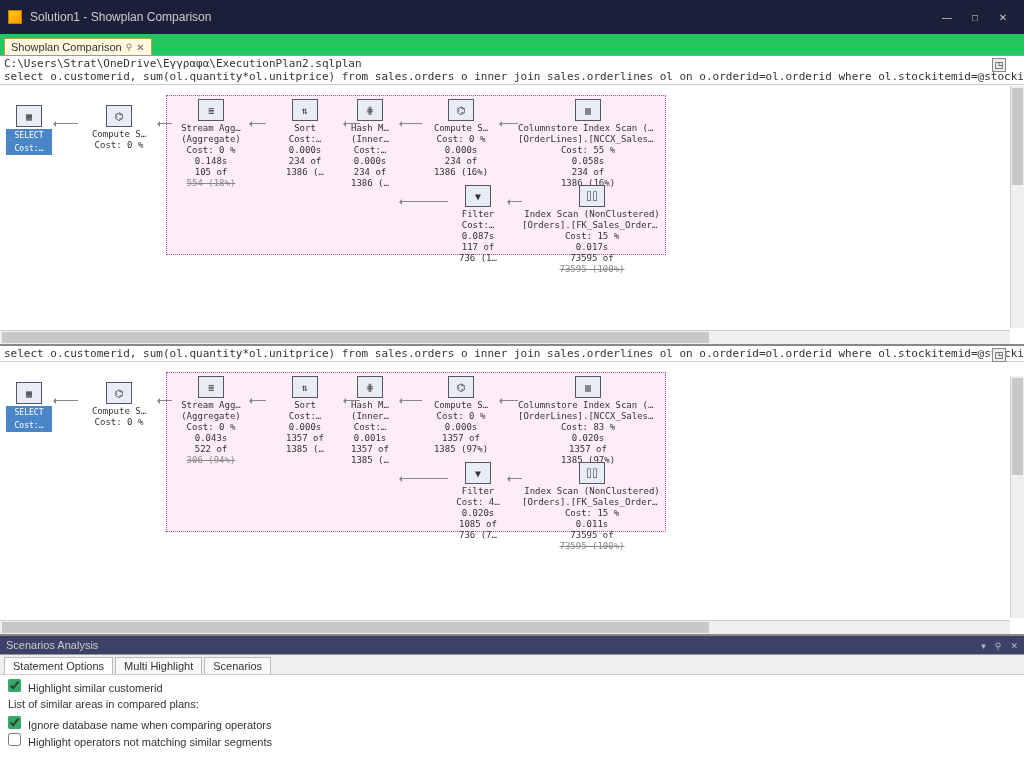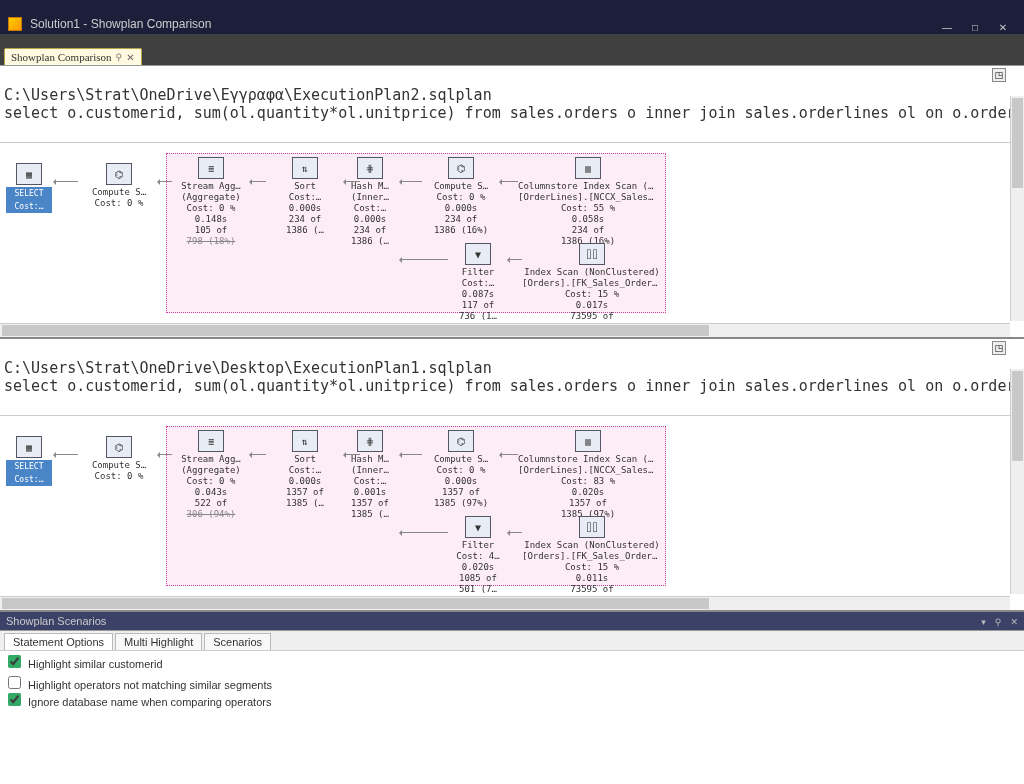--- a/index.html
+++ b/index.html
@@ -12,47 +12,46 @@
   height: 784px;
   overflow: hidden;
   display: flex;
   flex-direction: column;
 }
 .titlebar {
   height: 24px;
   background: #1b1f3a;
   color: #ccc;
   display: flex;
-  align-items: flex-start;
+  align-items: center;
   padding: 17px 8px;
   font-size: 12px;
 }
 .titlebar .app-icon {
   width: 14px; height: 14px;
   background: linear-gradient(135deg,#ffcc00,#ff9900);
   margin-right: 8px;
   border: 1px solid #cc7700;
 }
 .titlebar .spacer { flex: 1; }
 .titlebar .win-btn {
   width: 26px; height: 20px;
   display: inline-flex;
   align-items: center; justify-content: center;
   color: #ccc;
   font-size: 10px;
   margin-left: 2px;
 }
 .doc-tabs {
-  height: 32px;
-  background: #404040;
+  height: 22px;
+  background: #22c55e;
   border-bottom: 1px solid #999;
   display: flex;
   align-items: flex-end;
   padding-left: 4px;
-  font-family: Liberation Serif, serif;
 }
 .doc-tab {
   background: #fff9e0;
   border: 1px solid #b5a642;
   border-bottom: none;
   padding: 2px 6px;
   font-size: 11px;
   color: #333;
   display: flex;
   align-items: center;
@@ -69,23 +68,23 @@
 }
 .plan-pane {
   flex: 1;
   border-bottom: 2px solid #888;
   background: #fff;
   position: relative;
   overflow: hidden;
 }
 .plan-header {
   font-family: Consolas, monospace;
-  font-size: 15px;
+  font-size: 11px;
   color: #333;
-  padding: 20px 4px;
+  padding: 1px 4px;
   white-space: nowrap;
   overflow: hidden;
   text-overflow: ellipsis;
   border-bottom: 1px solid #ccc;
 }
 .plan-header .ln { display: block; }
 .plan-canvas {
   position: relative;
   height: calc(100% - 30px);
 }
@@ -153,21 +152,21 @@
   background: #3c4168;
   color: #ccc;
   font-size: 11px;
   display: flex;
   align-items: center;
   padding: 0 6px;
   justify-content: space-between;
 }
 .panel-strip .pbtns span { font-size: 9px; margin-left: 6px; color:#bbb; }
 .analysis {
-  height: 154px;
+  height: 130px;
   background: #f4f4f4;
   display: flex;
   flex-direction: column;
   border-top: 1px solid #999;
 }
 .atabs {
   height: 20px;
   background: #efefef;
   display: flex;
   align-items: flex-end;
@@ -261,21 +260,21 @@
       </div>
       <div class="arrow" style="left:158px; top:38px; width:14px;"></div>
 
       <div class="node" style="left:172px; top:14px;">
         <div class="icon-box">≣</div>
         <div class="nline">Stream Agg…</div>
         <div class="nline">(Aggregate)</div>
         <div class="nline">Cost: 0 %</div>
         <div class="nline">0.148s</div>
         <div class="nline">105 of</div>
-        <div class="nline faded">798 (18%)</div>
+        <div class="nline faded">554 (18%)</div>
       </div>
       <div class="arrow" style="left:250px; top:38px; width:16px;"></div>
 
       <div class="node" style="left:266px; top:14px;">
         <div class="icon-box">⇅</div>
         <div class="nline">Sort</div>
         <div class="nline">Cost:…</div>
         <div class="nline">0.000s</div>
         <div class="nline">234 of</div>
         <div class="nline">1386 (…</div>
@@ -337,21 +336,20 @@
     <div class="scrollbar-v">
         <div class="thumb"></div>
       </div>
     <div class="scrollbar-h">
         <div class="thumb"></div>
       </div>
   </div>
 
   <div class="plan-pane">
     <div class="plan-header">
-      <span class="ln">C:\Users\Strat\OneDrive\Desktop\ExecutionPlan1.sqlplan</span>
       <span class="ln">select o.customerid, sum(ol.quantity*ol.unitprice) from sales.orders o inner join sales.orderlines ol on o.orderid=ol.orderid where ol.stockitemid=@stockitemid…</span>
     </div>
     <div class="plan-tiny-btn">◳</div>
     <div class="plan-canvas">
       <div class="highlight-group" style="left:166px; top:10px; width:500px; height:160px;"></div>
 
       <div class="node node-select" style="left:6px; top:20px; width:46px;">
         <div class="icon-box">▦</div>
         <span class="sel-label">SELECT</span>
         <span class="sel-label">Cost:…</span>
@@ -417,21 +415,21 @@
         <div class="nline">1385 (97%)</div>
       </div>
 
       <div class="arrow" style="left:400px; top:116px; width:48px;"></div>
       <div class="node" style="left:448px; top:100px; width:60px;">
         <div class="icon-box">▼</div>
         <div class="nline">Filter</div>
         <div class="nline">Cost: 4…</div>
         <div class="nline">0.020s</div>
         <div class="nline">1085 of</div>
-        <div class="nline">501 (7…</div>
+        <div class="nline">736 (7…</div>
       </div>
       <div class="arrow" style="left:508px; top:116px; width:14px;"></div>
 
       <div class="node node-wide" style="left:522px; top:100px;">
         <div class="icon-box">⌷⌷</div>
         <div class="nline">Index Scan (NonClustered)</div>
         <div class="nline">[Orders].[FK_Sales_Orders_…</div>
         <div class="nline">Cost: 15 %</div>
         <div class="nline">0.011s</div>
         <div class="nline">73595 of</div>
@@ -441,43 +439,44 @@
     <div class="scrollbar-v">
         <div class="thumb"></div>
       </div>
     <div class="scrollbar-h">
         <div class="thumb"></div>
       </div>
   </div>
 </div>
 
 <div class="panel-strip">
-  <span>Showplan Scenarios</span>
+  <span>Scenarios Analysis</span>
   <span class="pbtns">
     <span>▾</span>
     <span>⚲</span>
     <span>✕</span>
   </span>
 </div>
 
 <div class="analysis">
   <div class="atabs">
     <div class="atab active">Statement Options</div>
     <div class="atab">Multi Highlight</div>
     <div class="atab">Scenarios</div>
   </div>
   <div class="abody">
     <label>
       <input type="checkbox" class="chk" checked="" style="">
       <span>Highlight similar customerid</span>
     </label>
+    <div style="margin-top:4px">List of similar areas in compared plans:</div>
     <div class="footer-chks">
+      <label>
+        <input type="checkbox" class="chk" checked="" style="">
+        <span>Ignore database name when comparing operators</span>
+      </label>
       <label>
         <input type="checkbox" class="chk" style="">
         <span>Highlight operators not matching similar segments</span>
       </label>
-      <label>
-        <input type="checkbox" class="chk" checked="" style="">
-        <span>Ignore database name when comparing operators</span>
-      </label>
     </div>
   </div>
 </div>
 
 </body></html>

